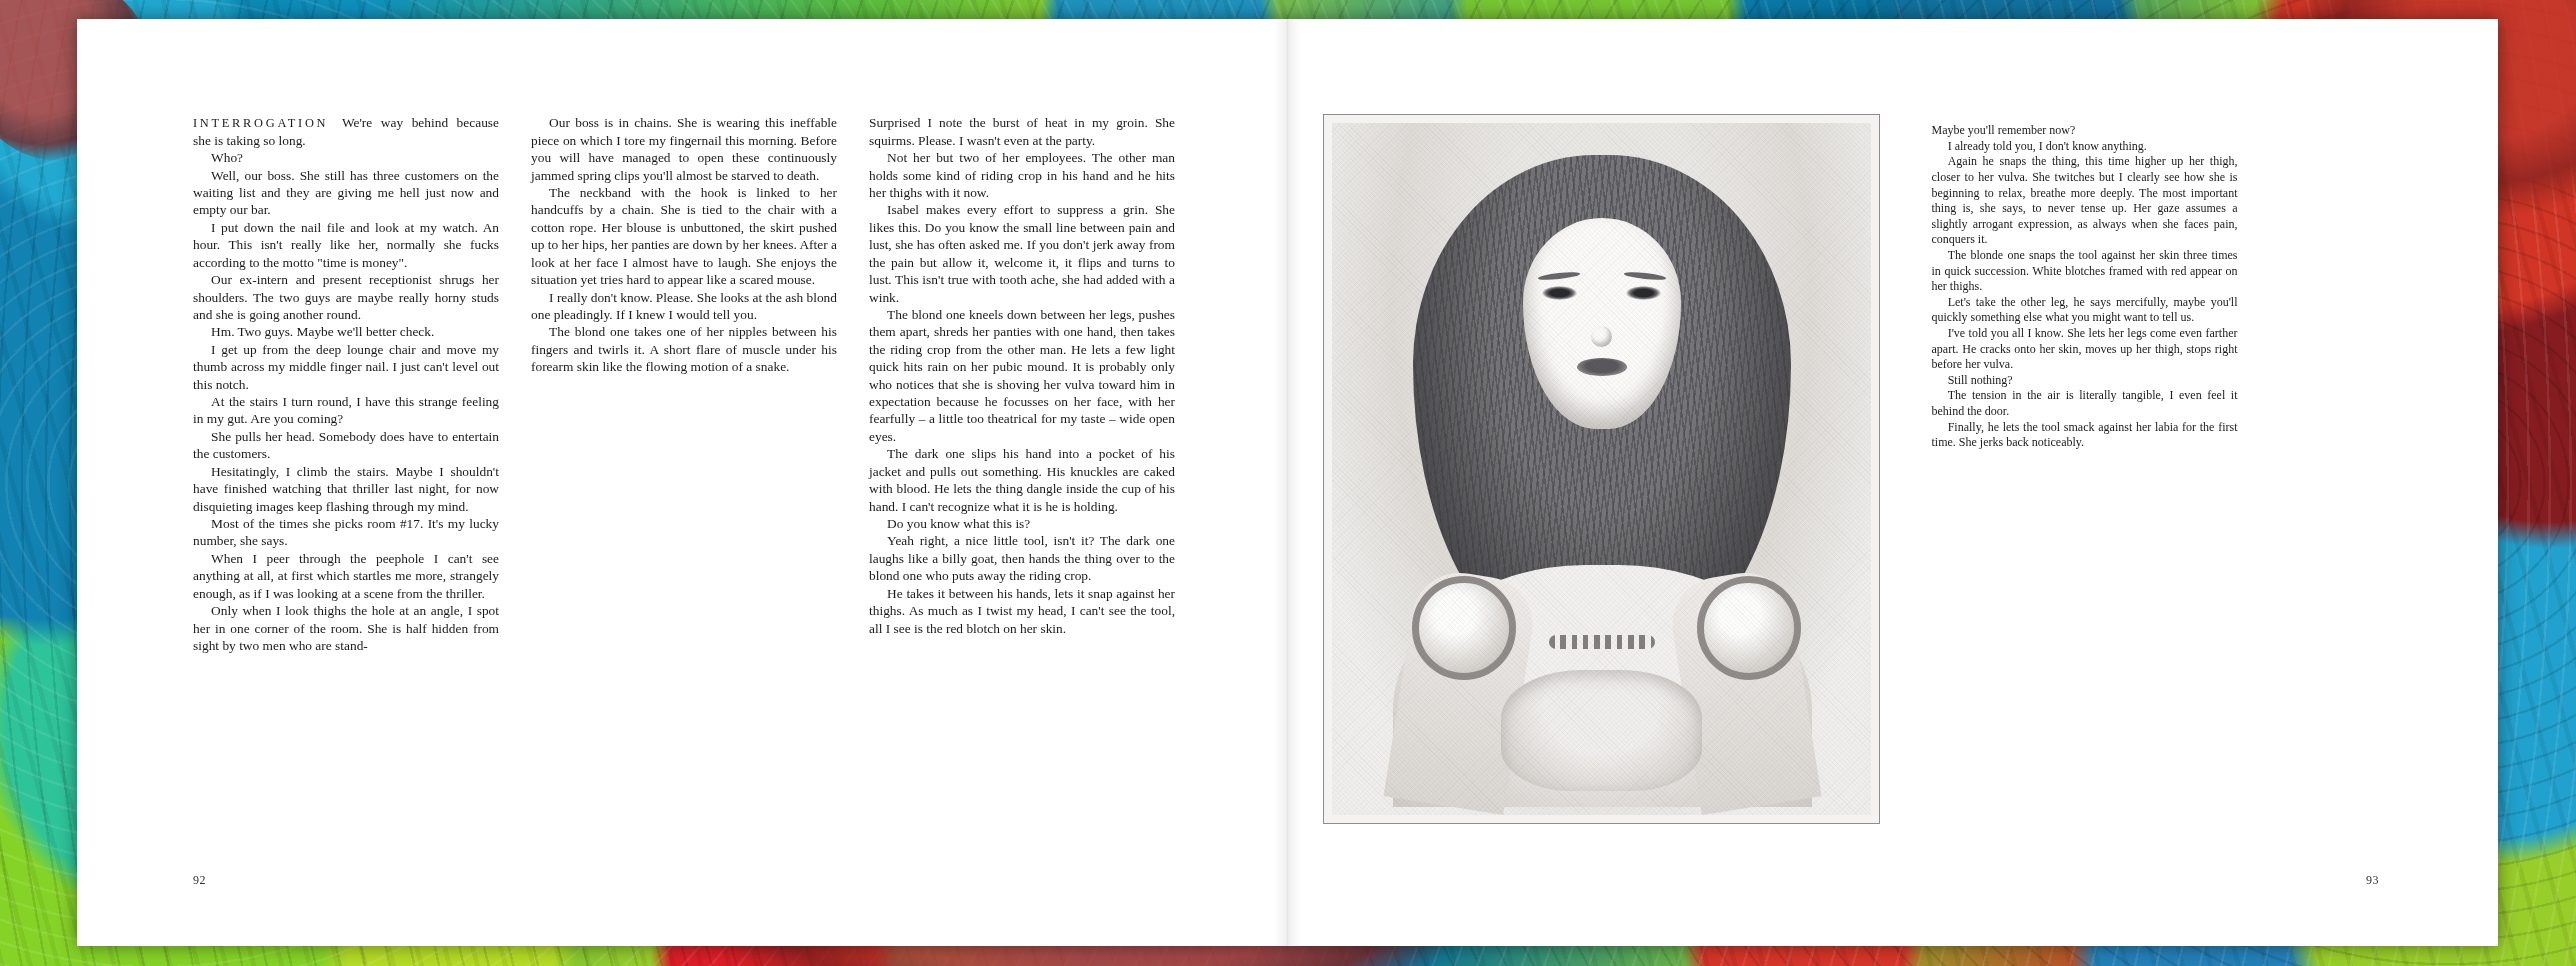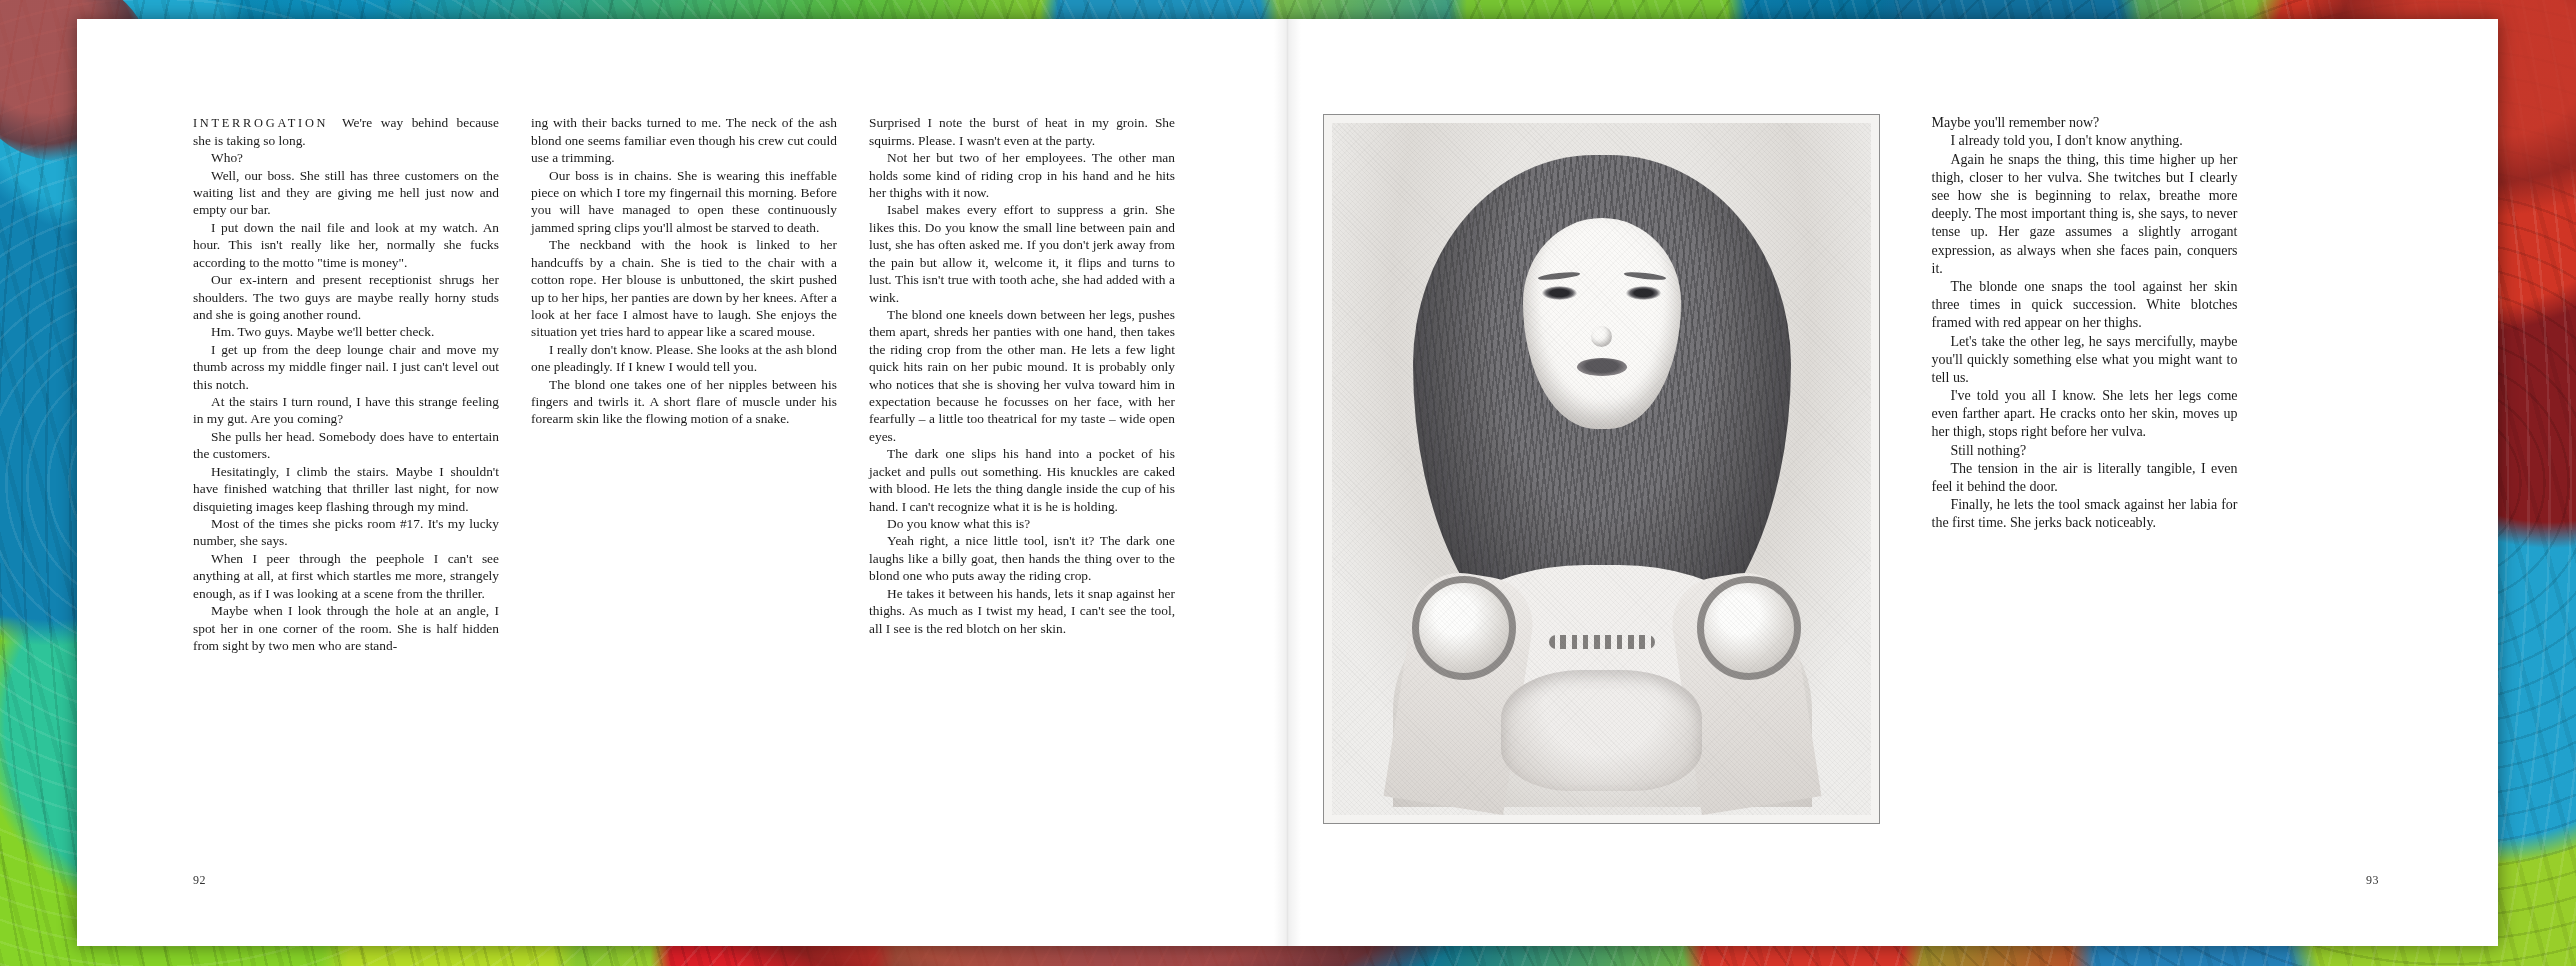--- a/index.html
+++ b/index.html
@@ -266,25 +266,26 @@
     position: absolute;
     inset: 0;
     background:
       repeating-linear-gradient(45deg, rgba(0,0,0,0.035) 0 0.8px, transparent 0.8px 3.2px),
       repeating-linear-gradient(-45deg, rgba(0,0,0,0.025) 0 0.8px, transparent 0.8px 4px);
     pointer-events: none;
   }
 
   .right-col {
     width: 306px;
-    font-size: 14px;
+    font-size: 12px;
     line-height: 1.30;
     color: #1a1a1a;
     text-align: justify;
     hyphens: auto;
+    margin-top: 9px;
   }
   .right-col p { margin: 0; text-indent: 1.35em; }
   .right-col p.first { text-indent: 0; }
 
   .folio {
     position: absolute;
     bottom: 58px;
     font-size: 12px;
     color: #333;
     letter-spacing: .04em;
@@ -315,25 +316,24 @@
           <p>Well, our boss. She still has three customers on the waiting list and they are giving me hell just now and empty our bar.</p>
           <p>I put down the nail file and look at my watch. An hour. This isn't really like her, normally she fucks according to the motto "time is money".</p>
           <p>Our ex-intern and present receptionist shrugs her shoulders. The two guys are maybe really horny studs and she is going another round.</p>
           <p>Hm. Two guys. Maybe we'll better check.</p>
           <p>I get up from the deep lounge chair and move my thumb across my middle finger nail. I just can't level out this notch.</p>
           <p>At the stairs I turn round, I have this strange feeling in my gut. Are you coming?</p>
           <p>She pulls her head. Somebody does have to entertain the customers.</p>
           <p>Hesitatingly, I climb the stairs. Maybe I shouldn't have finished watching that thriller last night, for now disquieting images keep flashing through my mind.</p>
           <p>Most of the times she picks room #17. It's my lucky number, she says.</p>
           <p>When I peer through the peephole I can't see anything at all, at first which startles me more, strangely enough, as if I was looking at a scene from the thriller.</p>
-          <p>Maybe when I look through the hole at an angle, I spot her in one corner of the room. She is half hidden from sight by two men who are stand-</p>
+          <p>Only when I look thighs the hole at an angle, I spot her in one corner of the room. She is half hidden from sight by two men who are stand-</p>
         </div>
 
         <div class="col">
-          <p class="first">ing with their backs turned to me. The neck of the ash blond one seems familiar even though his crew cut could use a trimming.</p>
           <p>Our boss is in chains. She is wearing this ineffable piece on which I tore my fingernail this morning. Before you will have managed to open these continuously jammed spring clips you'll almost be starved to death.</p>
           <p>The neckband with the hook is linked to her handcuffs by a chain. She is tied to the chair with a cotton rope. Her blouse is unbuttoned, the skirt pushed up to her hips, her panties are down by her knees. After a look at her face I almost have to laugh. She enjoys the situation yet tries hard to appear like a scared mouse.</p>
           <p>I really don't know. Please. She looks at the ash blond one pleadingly. If I knew I would tell you.</p>
           <p>The blond one takes one of her nipples between his fingers and twirls it. A short flare of muscle under his forearm skin like the flowing motion of a snake.</p>
         </div>
 
         <div class="col">
           <p class="first">Surprised I note the burst of heat in my groin. She squirms. Please. I wasn't even at the party.</p>
           <p>Not her but two of her employees. The other man holds some kind of riding crop in his hand and he hits her thighs with it now.</p>
           <p>Isabel makes every effort to suppress a grin. She likes this. Do you know the small line between pain and lust, she has often asked me. If you don't jerk away from the pain but allow it, welcome it, it flips and turns to lust. This isn't true with tooth ache, she had added with a wink.</p>

